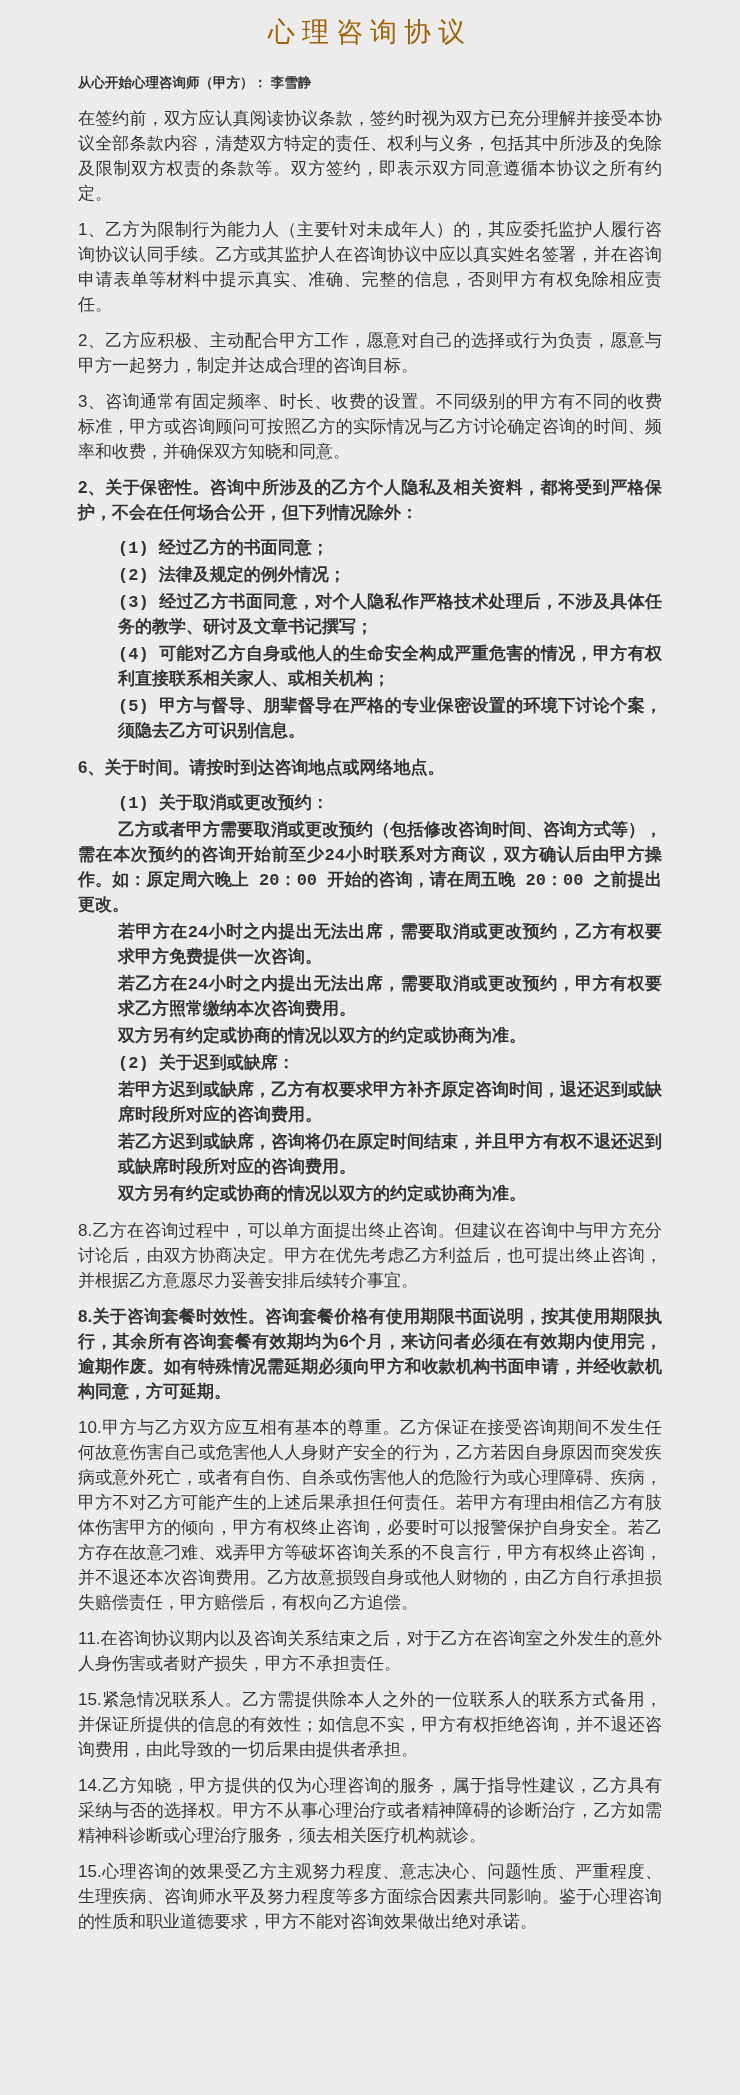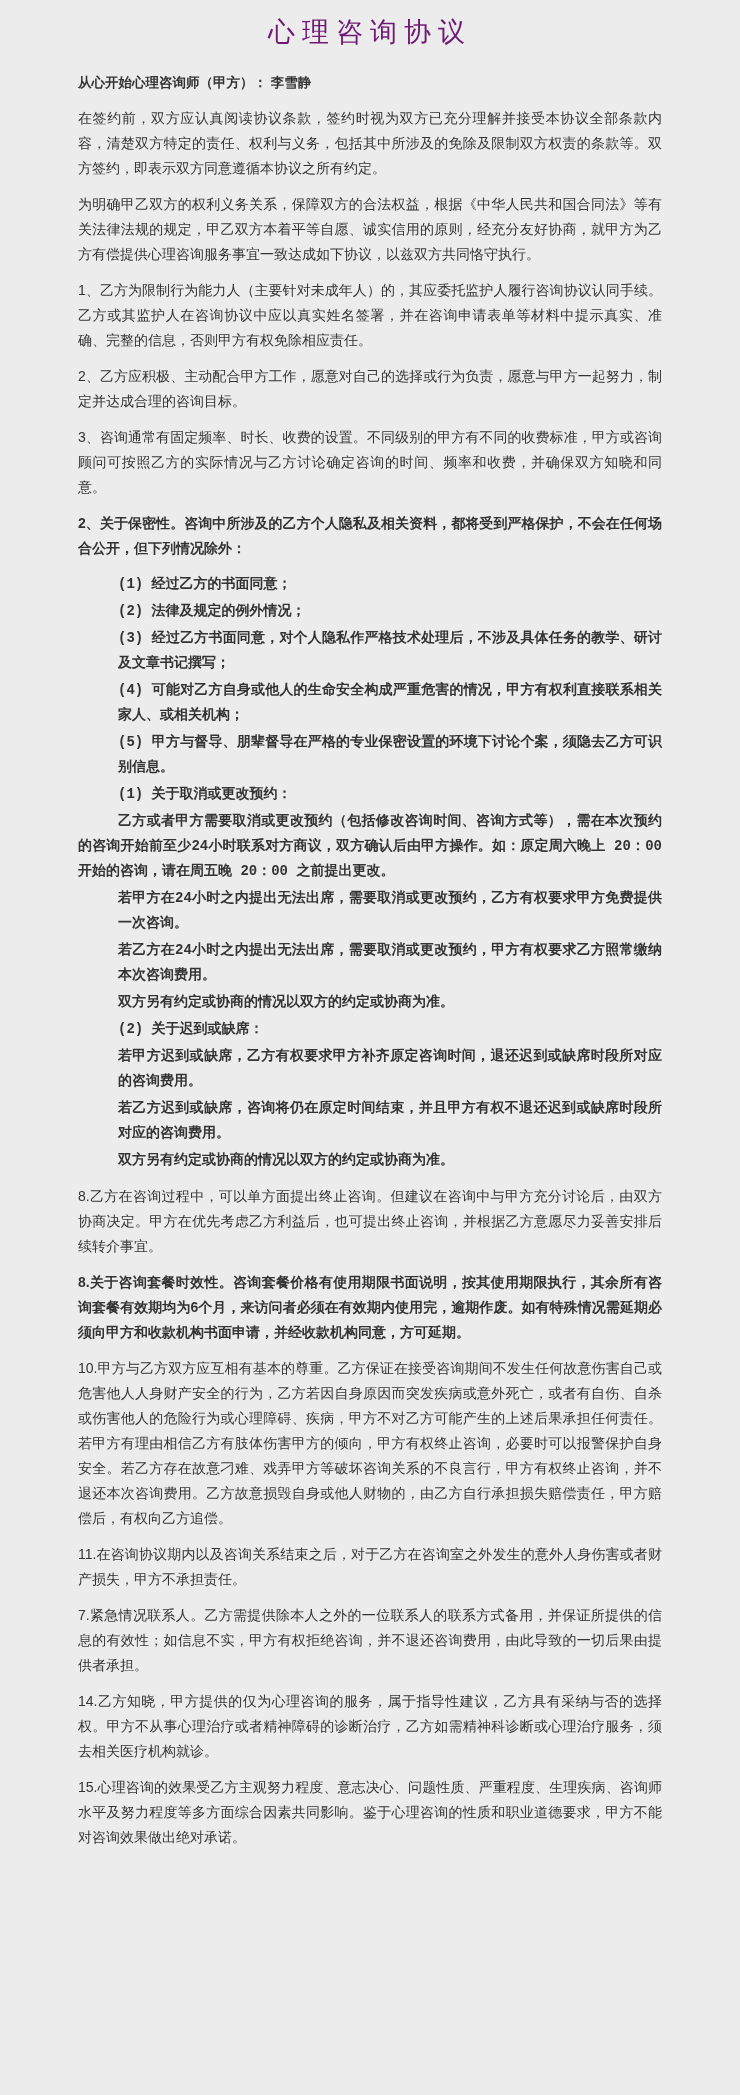--- a/index.html
+++ b/index.html
@@ -5,69 +5,69 @@
   html, body { margin: 0; padding: 0; }
   body {
     width: 740px; height: 2095px;
     background: #ececec;
     color: #333333;
     font-family: "Liberation Sans", "DejaVu Sans", sans-serif;
     overflow: hidden;
   }
   .doc { padding: 6px 78px 0 78px; }
   h1.title {
-    font-size: 27px; font-weight: 400; color: #701a75;
+    font-size: 27px; font-weight: 400; color: #a16207;
     text-align: center; letter-spacing: 7px;
     margin: 8px 0 20px 0;
   }
   .party {
     font-weight: 700; font-size: 13.5px; line-height: 25px;
     margin: 0 0 10px 0;
   }
   .para {
-    font-size: 14px; line-height: 25px;
+    font-size: 17px; line-height: 25px;
     margin: 11px 0; text-align: justify;
   }
   .para.b { font-weight: 700; }
   .para.ind { padding-left: 40px; }
   .para.ti { text-indent: 40px; }
   .para.tight { margin: 2px 0; font-family: Liberation Mono, monospace; }
 </style>
 </head>
 <body>
 
 <div class="doc">
 
   <h1 class="title">心理咨询协议</h1>
 
   <p class="party">从心开始心理咨询师（甲方）： 李雪静</p>
 
   <div>
       <p class="para">在签约前，双方应认真阅读协议条款，签约时视为双方已充分理解并接受本协议全部条款内容，清楚双方特定的责任、权利与义务，包括其中所涉及的免除及限制双方权责的条款等。双方签约，即表示双方同意遵循本协议之所有约定。</p>
-      <p class="para">为明确甲乙双方的权利义务关系，保障双方的合法权益，根据《中华人民共和国合同法》等有关法律法规的规定，甲乙双方本着平等自愿、诚实信用的原则，经充分友好协商，就甲方为乙方有偿提供心理咨询服务事宜一致达成如下协议，以兹双方共同恪守执行。</p>
       <p class="para">1、乙方为限制行为能力人（主要针对未成年人）的，其应委托监护人履行咨询协议认同手续。乙方或其监护人在咨询协议中应以真实姓名签署，并在咨询申请表单等材料中提示真实、准确、完整的信息，否则甲方有权免除相应责任。</p>
       <p class="para">2、乙方应积极、主动配合甲方工作，愿意对自己的选择或行为负责，愿意与甲方一起努力，制定并达成合理的咨询目标。</p>
       <p class="para">3、咨询通常有固定频率、时长、收费的设置。不同级别的甲方有不同的收费标准，甲方或咨询顾问可按照乙方的实际情况与乙方讨论确定咨询的时间、频率和收费，并确保双方知晓和同意。</p>
       <p class="para b">2、关于保密性。咨询中所涉及的乙方个人隐私及相关资料，都将受到严格保护，不会在任何场合公开，但下列情况除外：</p>
       <p class="para b ind tight">(1) 经过乙方的书面同意；</p>
       <p class="para b ind tight">(2) 法律及规定的例外情况；</p>
       <p class="para b ind tight">(3) 经过乙方书面同意，对个人隐私作严格技术处理后，不涉及具体任务的教学、研讨及文章书记撰写；</p>
       <p class="para b ind tight">(4) 可能对乙方自身或他人的生命安全构成严重危害的情况，甲方有权利直接联系相关家人、或相关机构；</p>
       <p class="para b ind tight">(5) 甲方与督导、朋辈督导在严格的专业保密设置的环境下讨论个案，须隐去乙方可识别信息。</p>
+      <p class="para b">6、关于时间。请按时到达咨询地点或网络地点。</p>
       <p class="para b ind tight">(1) 关于取消或更改预约：</p>
       <p class="para b ti tight">乙方或者甲方需要取消或更改预约（包括修改咨询时间、咨询方式等），需在本次预约的咨询开始前至少24小时联系对方商议，双方确认后由甲方操作。如：原定周六晚上 20：00 开始的咨询，请在周五晚 20：00 之前提出更改。</p>
       <p class="para b ind tight">若甲方在24小时之内提出无法出席，需要取消或更改预约，乙方有权要求甲方免费提供一次咨询。</p>
       <p class="para b ind tight">若乙方在24小时之内提出无法出席，需要取消或更改预约，甲方有权要求乙方照常缴纳本次咨询费用。</p>
       <p class="para b ind tight">双方另有约定或协商的情况以双方的约定或协商为准。</p>
       <p class="para b ind tight">(2) 关于迟到或缺席：</p>
       <p class="para b ind tight">若甲方迟到或缺席，乙方有权要求甲方补齐原定咨询时间，退还迟到或缺席时段所对应的咨询费用。</p>
       <p class="para b ind tight">若乙方迟到或缺席，咨询将仍在原定时间结束，并且甲方有权不退还迟到或缺席时段所对应的咨询费用。</p>
       <p class="para b ind tight">双方另有约定或协商的情况以双方的约定或协商为准。</p>
       <p class="para">8.乙方在咨询过程中，可以单方面提出终止咨询。但建议在咨询中与甲方充分讨论后，由双方协商决定。甲方在优先考虑乙方利益后，也可提出终止咨询，并根据乙方意愿尽力妥善安排后续转介事宜。</p>
       <p class="para b">8.关于咨询套餐时效性。咨询套餐价格有使用期限书面说明，按其使用期限执行，其余所有咨询套餐有效期均为6个月，来访问者必须在有效期内使用完，逾期作废。如有特殊情况需延期必须向甲方和收款机构书面申请，并经收款机构同意，方可延期。</p>
       <p class="para">10.甲方与乙方双方应互相有基本的尊重。乙方保证在接受咨询期间不发生任何故意伤害自己或危害他人人身财产安全的行为，乙方若因自身原因而突发疾病或意外死亡，或者有自伤、自杀或伤害他人的危险行为或心理障碍、疾病，甲方不对乙方可能产生的上述后果承担任何责任。若甲方有理由相信乙方有肢体伤害甲方的倾向，甲方有权终止咨询，必要时可以报警保护自身安全。若乙方存在故意刁难、戏弄甲方等破坏咨询关系的不良言行，甲方有权终止咨询，并不退还本次咨询费用。乙方故意损毁自身或他人财物的，由乙方自行承担损失赔偿责任，甲方赔偿后，有权向乙方追偿。</p>
       <p class="para">11.在咨询协议期内以及咨询关系结束之后，对于乙方在咨询室之外发生的意外人身伤害或者财产损失，甲方不承担责任。</p>
-      <p class="para">7.紧急情况联系人。乙方需提供除本人之外的一位联系人的联系方式备用，并保证所提供的信息的有效性；如信息不实，甲方有权拒绝咨询，并不退还咨询费用，由此导致的一切后果由提供者承担。</p>
+      <p class="para">15.紧急情况联系人。乙方需提供除本人之外的一位联系人的联系方式备用，并保证所提供的信息的有效性；如信息不实，甲方有权拒绝咨询，并不退还咨询费用，由此导致的一切后果由提供者承担。</p>
       <p class="para">14.乙方知晓，甲方提供的仅为心理咨询的服务，属于指导性建议，乙方具有采纳与否的选择权。甲方不从事心理治疗或者精神障碍的诊断治疗，乙方如需精神科诊断或心理治疗服务，须去相关医疗机构就诊。</p>
       <p class="para">15.心理咨询的效果受乙方主观努力程度、意志决心、问题性质、严重程度、生理疾病、咨询师水平及努力程度等多方面综合因素共同影响。鉴于心理咨询的性质和职业道德要求，甲方不能对咨询效果做出绝对承诺。</p>
     </div>
 
 </div>
 
 </body></html>

